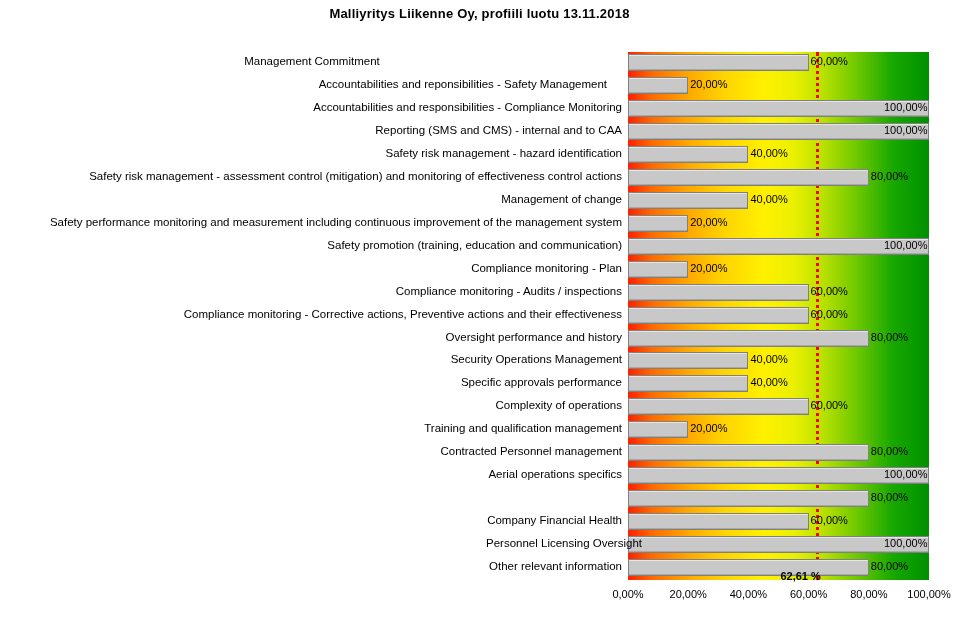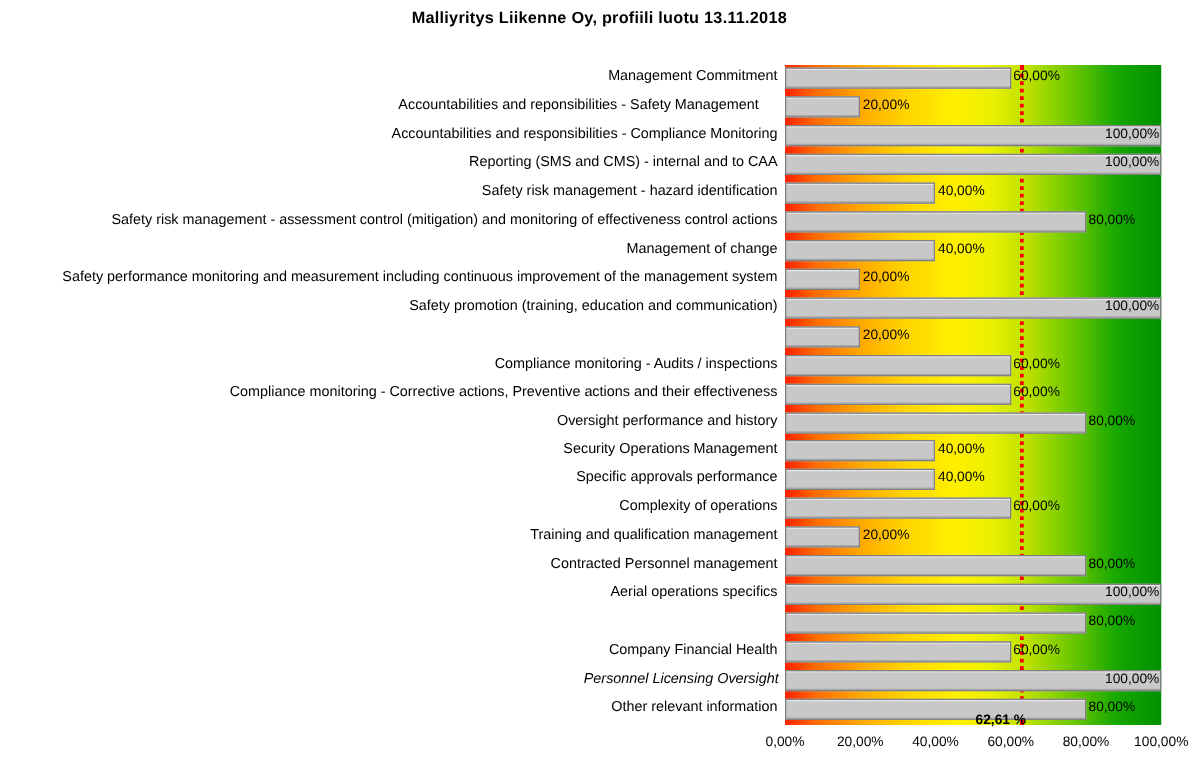--- a/index.html
+++ b/index.html
@@ -217,34 +217,35 @@
 
   <div id="x-axis">
       <span class="tick" style="left: 0px;">0,00%</span>
       <span class="tick" style="left: 60.2px;">20,00%</span>
       <span class="tick" style="left: 120.4px;">40,00%</span>
       <span class="tick" style="left: 180.6px;">60,00%</span>
       <span class="tick" style="left: 240.8px;">80,00%</span>
       <span class="tick" style="left: 301px;">100,00%</span>
     </div>
 
-<div class="cat-label" style="top: 55px; right: 337px;">Management Commitment</div>
+<div class="cat-label" style="top: 55px; right: 337px; text-align: center;">Management Commitment</div>
     <div class="cat-label" style="top: 77.96px; right: 352px;">Accountabilities and reponsibilities - Safety Management</div>
     <div class="cat-label" style="top: 100.92px; right: 337px;">Accountabilities and responsibilities - Compliance Monitoring</div>
     <div class="cat-label" style="top: 123.88px; right: 337px;">Reporting (SMS and CMS) - internal and to CAA</div>
     <div class="cat-label" style="top: 146.84px; right: 337px;">Safety risk management - hazard identification</div>
     <div class="cat-label" style="top: 169.8px; right: 337px;">Safety risk management - assessment control (mitigation) and monitoring of effectiveness control actions</div>
     <div class="cat-label" style="top: 192.76px; right: 337px;">Management of change</div>
     <div class="cat-label" style="top: 215.72px; right: 337px;">Safety performance monitoring and measurement including continuous improvement of the management system</div>
     <div class="cat-label" style="top: 238.68px; right: 337px;">Safety promotion (training, education and communication)</div>
+    <div class="cat-label" style="top: 261.64px; right: 337px;">Compliance monitoring - Plan</div>
     <div class="cat-label" style="top: 307.56px; right: 337px;">Compliance monitoring - Corrective actions, Preventive actions and their effectiveness</div>
     <div class="cat-label" style="top: 284.6px; right: 337px;">Compliance monitoring - Audits / inspections</div>
     <div class="cat-label" style="top: 330.52px; right: 337px;">Oversight performance and history</div>
     <div class="cat-label" style="top: 353.48px; right: 337px;">Security Operations Management</div>
     <div class="cat-label" style="top: 376.44px; right: 337px;">Specific approvals performance</div>
     <div class="cat-label" style="top: 399.4px; right: 337px;">Complexity of operations</div>
     <div class="cat-label" style="top: 422.36px; right: 337px;">Training and qualification management</div>
     <div class="cat-label" style="top: 445.32px; right: 337px;">Contracted Personnel management</div>
     <div class="cat-label" style="top: 468.28px; right: 337px;">Aerial operations specifics</div>
     <div class="cat-label" style="top: 514.2px; right: 337px;">Company Financial Health</div>
-    <div class="cat-label" style="top: 537.16px; right: 336px; font-style: italic;">Personnel Licensing Oversight</div>
+    <div class="cat-label" style="top: 537.16px; right: 317px;">Personnel Licensing Oversight</div>
     <div class="cat-label" style="top: 560.12px; right: 337px;">Other relevant information</div>
   </div>
 
 </body></html>

